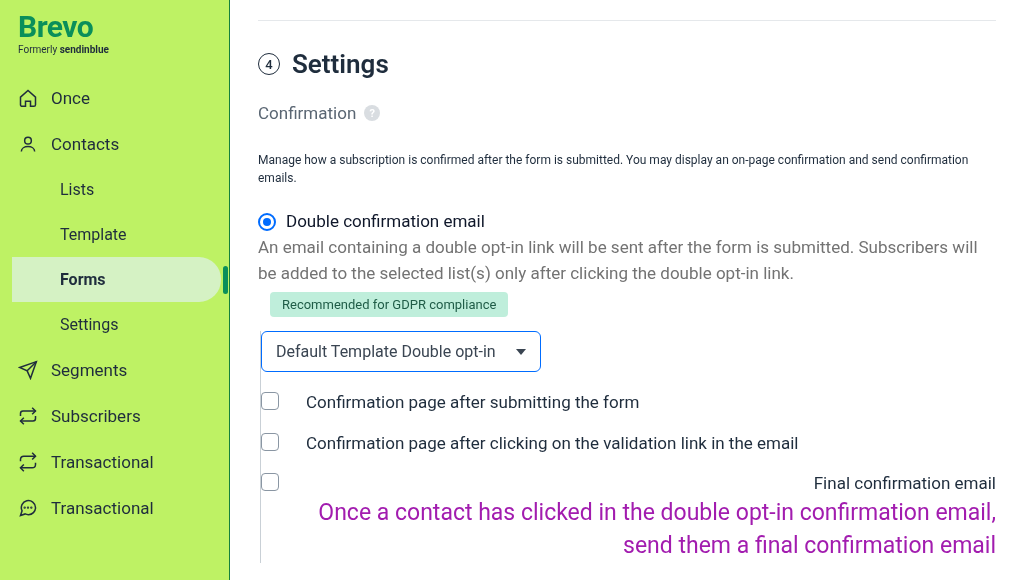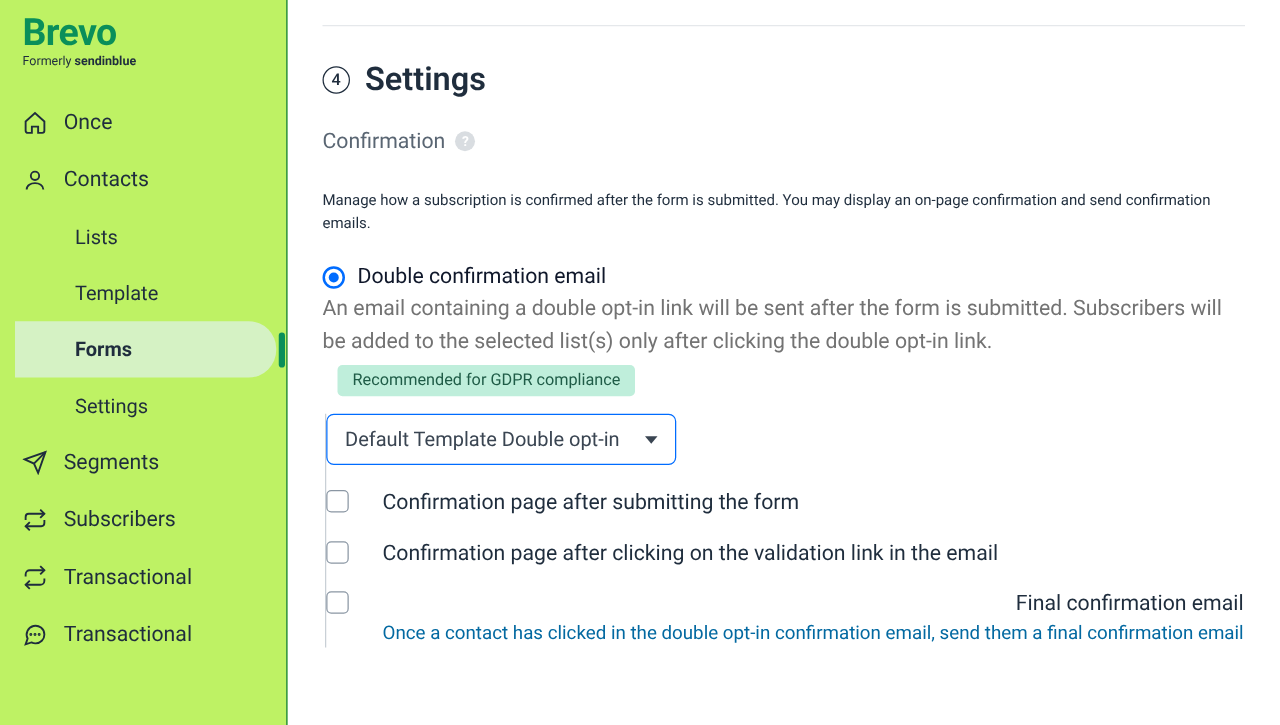--- a/index.html
+++ b/index.html
@@ -228,22 +228,22 @@
     margin-top: 2px;
     flex-shrink: 0;
   }
   .check-text {
     font-size: 17px;
     color: #1f2d3d;
     line-height: 1.45;
     max-width: 660px;
   }
   .check-sub {
-    font-size: 15px;
-    color: #0369a1;
+    font-size: 23px;
+    color: #a21caf;
     line-height: 1.45;
     max-width: 670px;
   }
 </style>
 </head>
 <body>
 
 <nav class="sidebar">
   <div class="brand">
     <div class="brand-name">Brevo</div>

